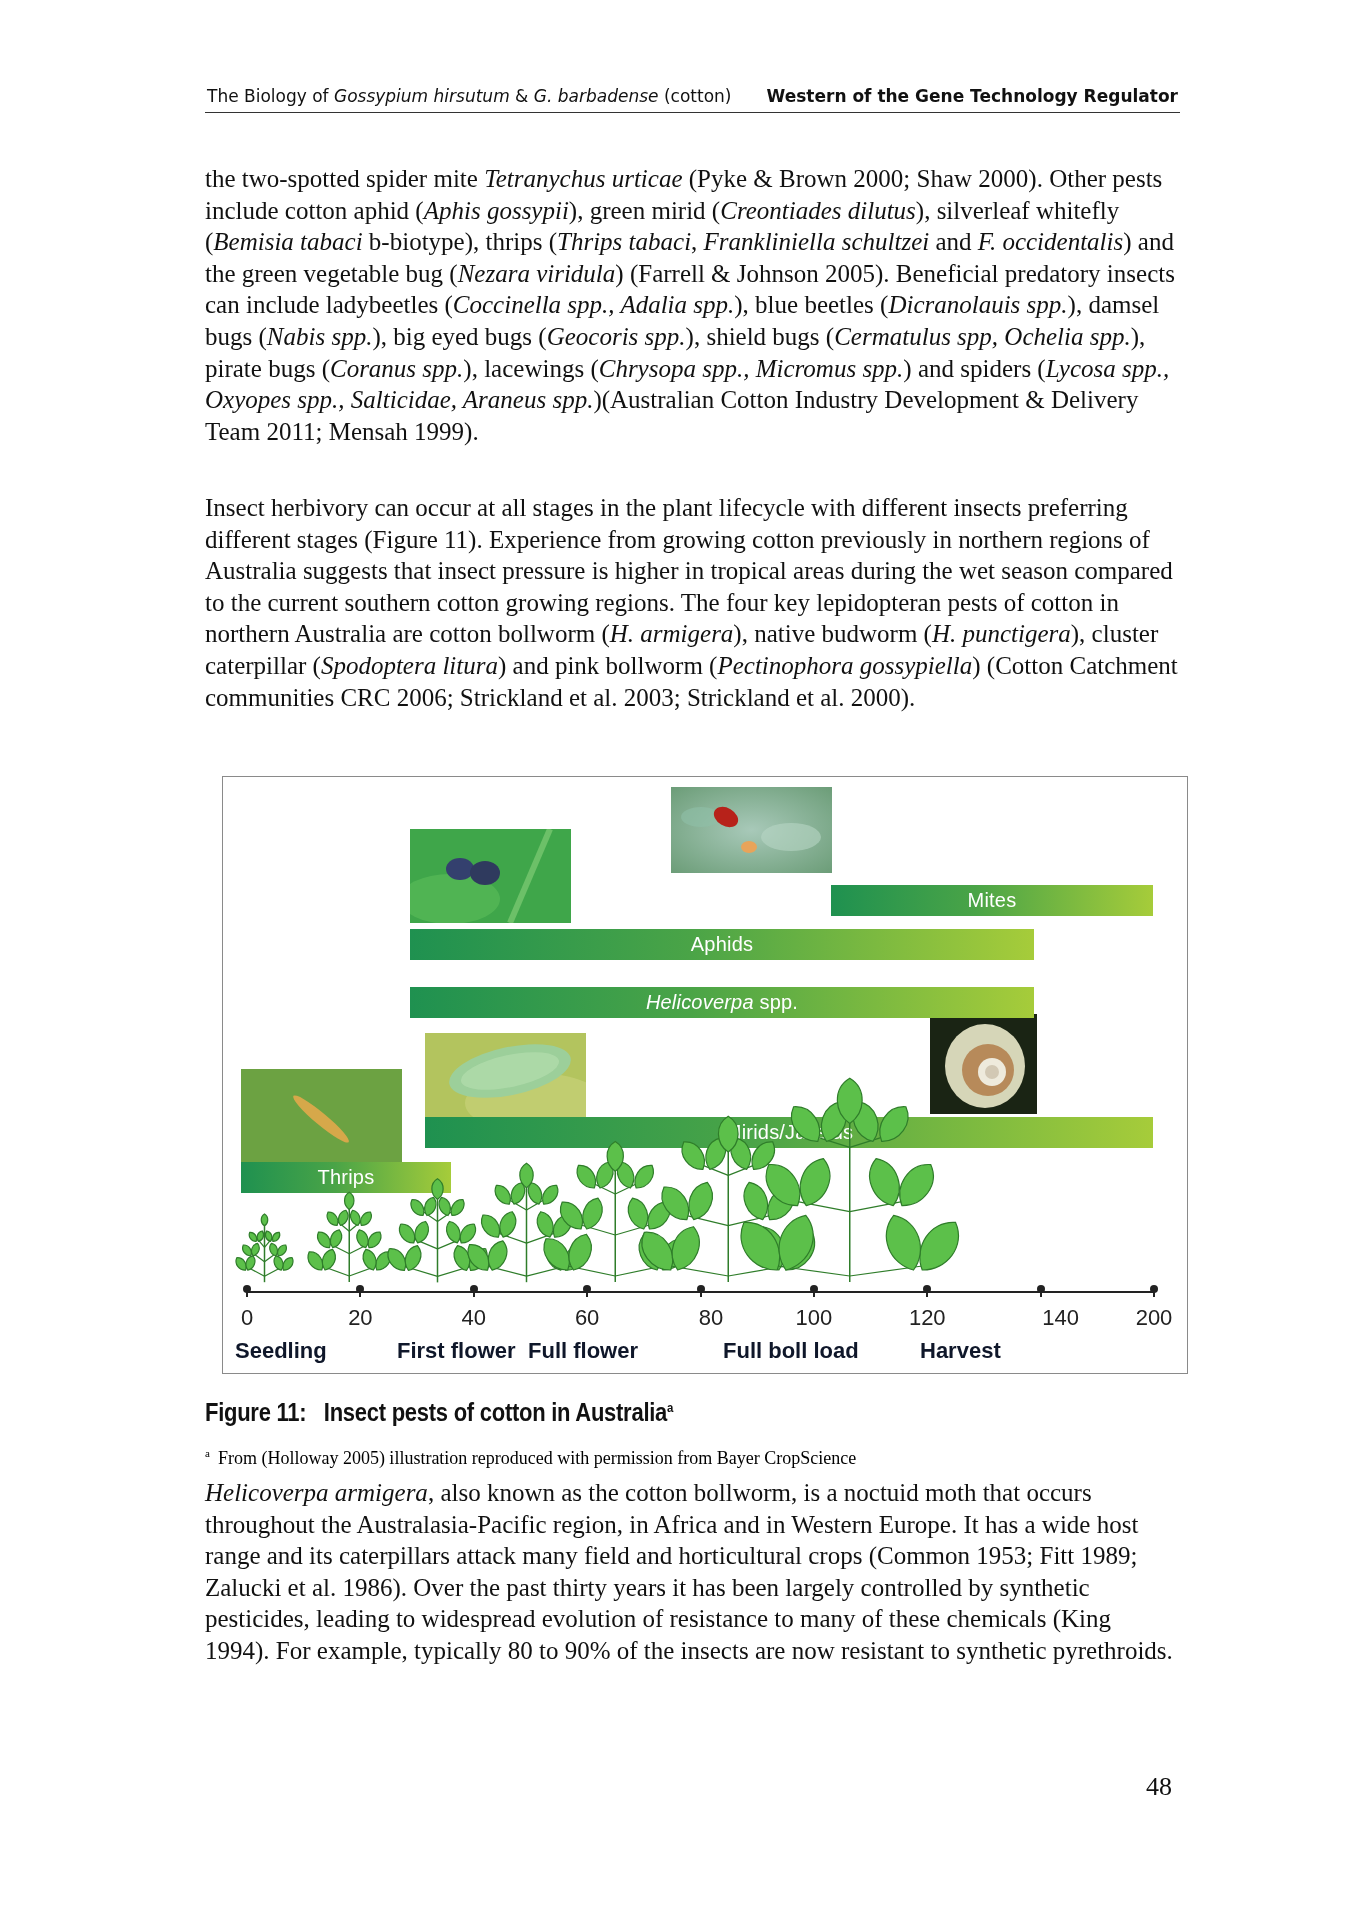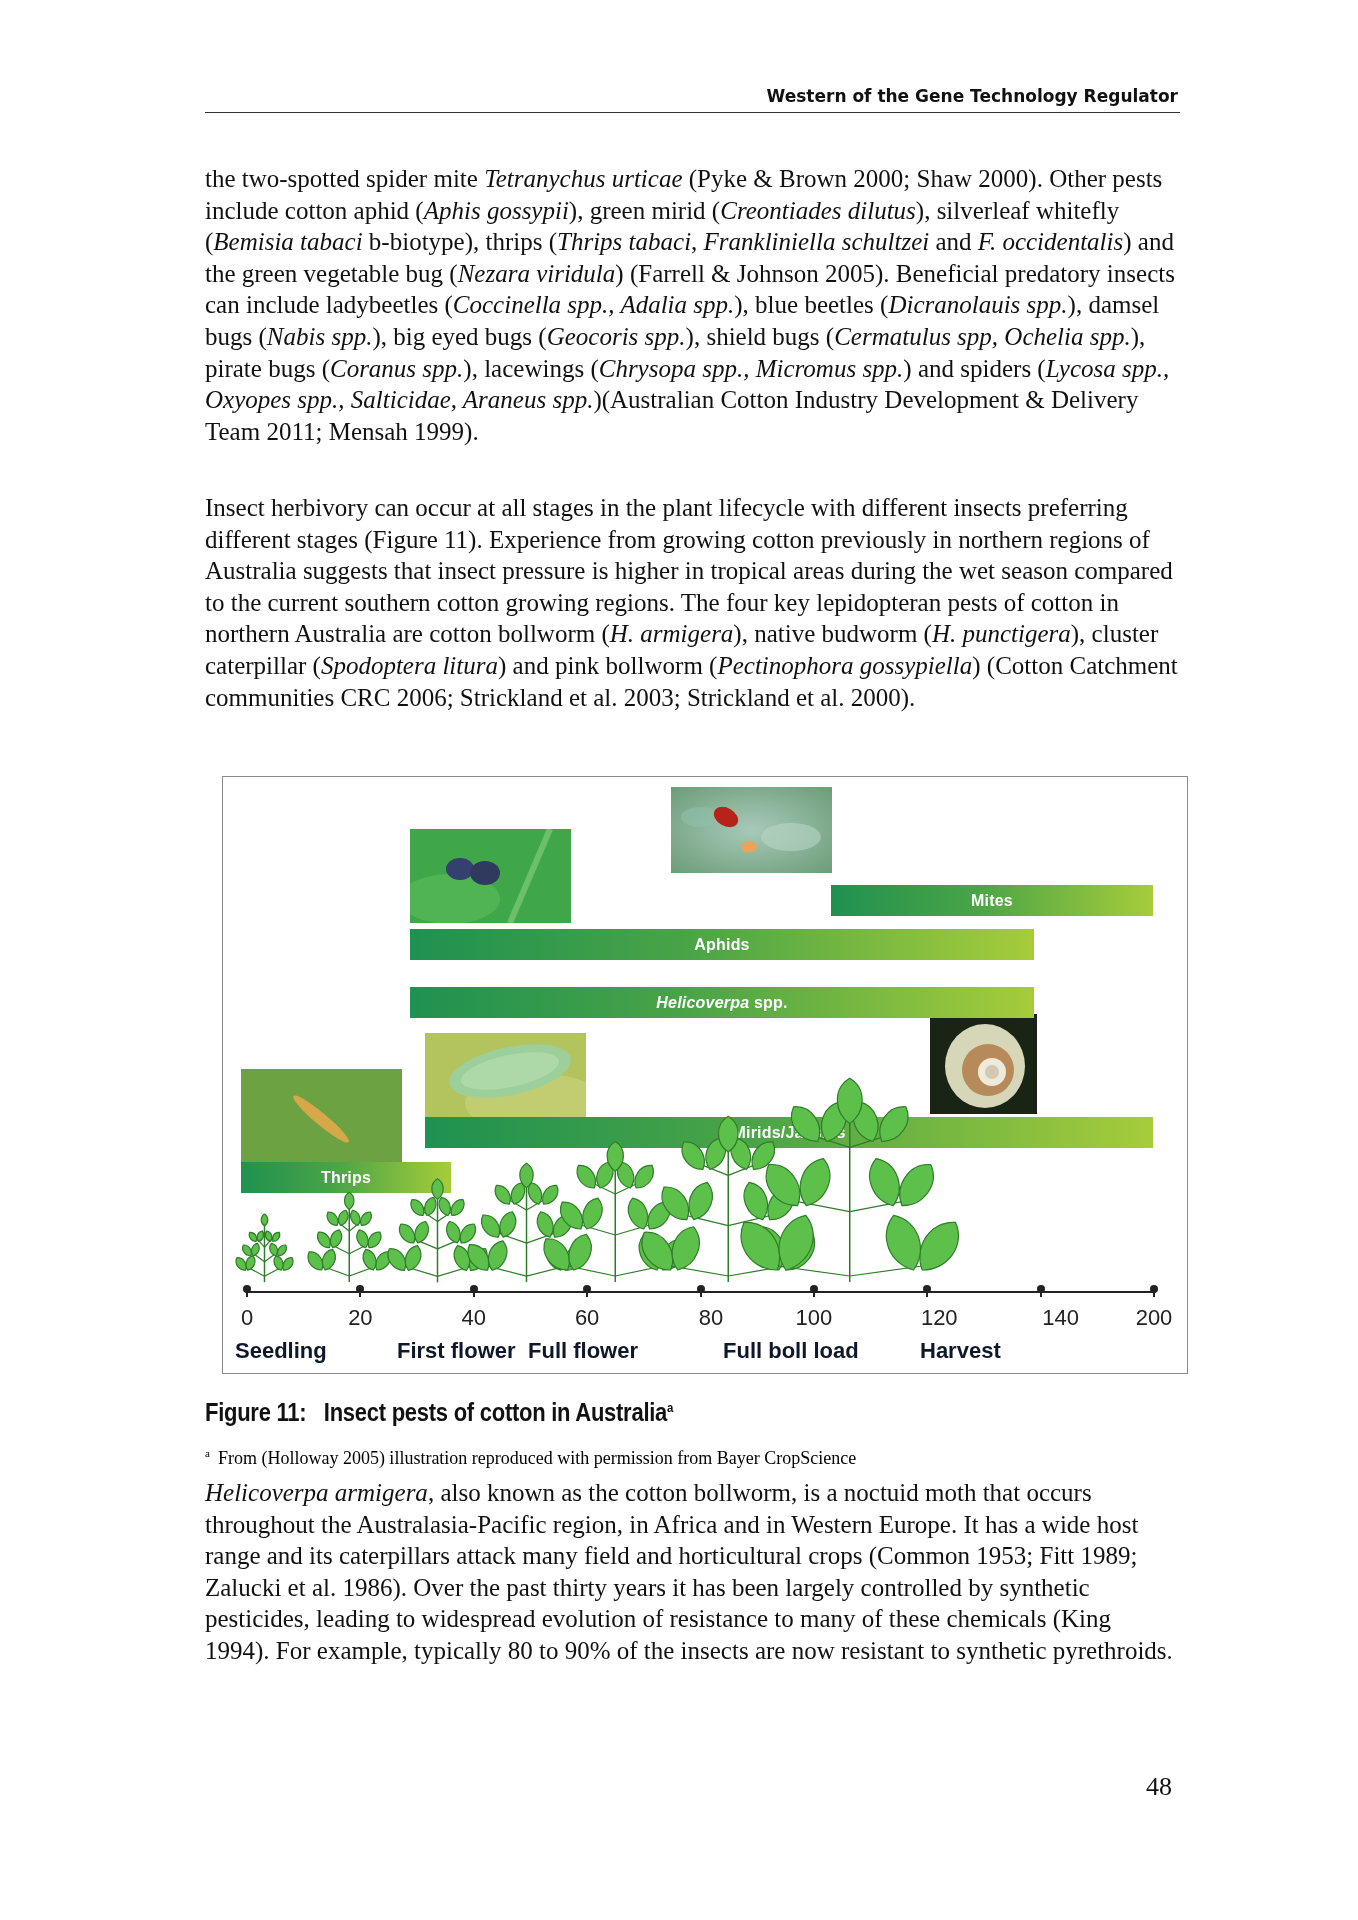--- a/index.html
+++ b/index.html
@@ -17,21 +17,21 @@
   .body-text p { margin: 0; }
   .body-text i { font-style: italic; }
   .para1 { top: 163px; }
   .para2 { top: 492px; }
   .para3 { top: 1477px; }
 
   .figure { position: absolute; left: 222px; top: 776px; width: 964px; height: 596px;
     border: 1.5px solid #8a8a8a; background: #fff; font-family: "Liberation Sans", sans-serif; }
   .bar { position: absolute; height: 31px;
     background: linear-gradient(90deg, #1f9150 0%, #4aa447 45%, #a6cc3a 100%);
-    color: #fff; font-weight: bold; font-size: 16px; text-align: center; line-height: 31px;
+    color: #fff; font-weight: normal; font-size: 20px; text-align: center; line-height: 31px;
     letter-spacing: 0.2px; }
   .bar i { font-style: italic; }
   .photo { position: absolute; overflow: hidden; }
   .photo svg { width: 100%; height: 100%; display: block; }
 
   .axis-line { position: absolute; left: 24px; top: 514px; width: 907px; height: 2px; background: #222; }
   .tick { position: absolute; top: 508px; width: 8px; height: 8px; border-radius: 50%; background: #222; margin-left: -4px; }
   .tick::after { content: ""; position: absolute; left: 3px; top: 6px; width: 2px; height: 6px; background: #222; }
   .tick-label { position: absolute; top: 528px; font-size: 22px; color: #222; transform: translateX(-50%); }
   .stage-label { position: absolute; top: 561px; font-size: 22px; font-weight: bold; color: #0f172a; }
@@ -43,20 +43,21 @@
   .footnote sup { font-size: 11px; margin-right: 8px; }
   .page-number { position: absolute; left: 1146px; top: 1772px; font-family: "Liberation Serif", serif; font-size: 26px; color: #111; }
   .plant { position: absolute; }
 </style>
 </head>
 <body>
 
 <div class="page">
 
   <div class="header">
+    <div class="left"><span>The Biology of </span><i>Gossypium hirsutum</i><span> &amp; </span><i>G. barbadense</i><span> (cotton)</span></div>
     <div class="right">Western of the Gene Technology Regulator</div>
   </div>
 
   <div class="body-text para1">
       <p>the two-spotted spider mite <i>Tetranychus urticae</i> (Pyke &amp; Brown 2000; Shaw 2000). Other pests include cotton aphid (<i>Aphis gossypii</i>), green mirid (<i>Creontiades dilutus</i>), silverleaf whitefly (<i>Bemisia tabaci</i> b-biotype), thrips (<i>Thrips tabaci</i>, <i>Frankliniella schultzei</i> and <i>F. occidentalis</i>) and the green vegetable bug (<i>Nezara viridula</i>) (Farrell &amp; Johnson 2005). Beneficial predatory insects can include ladybeetles (<i>Coccinella spp., Adalia spp.</i>), blue beetles (<i>Dicranolauis spp.</i>), damsel bugs (<i>Nabis spp.</i>), big eyed bugs (<i>Geocoris spp.</i>), shield bugs (<i>Cermatulus spp, Ochelia spp.</i>), pirate bugs (<i>Coranus spp.</i>), lacewings (<i>Chrysopa spp., Micromus spp.</i>) and spiders (<i>Lycosa spp., Oxyopes spp., Salticidae, Araneus spp.</i>)(Australian Cotton Industry Development &amp; Delivery Team 2011; Mensah 1999).</p>
     </div>
   <div class="body-text para2">
       <p>Insect herbivory can occur at all stages in the plant lifecycle with different insects preferring different stages (Figure 11). Experience from growing cotton previously in northern regions of Australia suggests that insect pressure is higher in tropical areas during the wet season compared to the current southern cotton growing regions. The four key lepidopteran pests of cotton in northern Australia are cotton bollworm (<i>H. armigera</i>), native budworm (<i>H. punctigera</i>), cluster caterpillar (<i>Spodoptera litura</i>) and pink bollworm (<i>Pectinophora gossypiella</i>) (Cotton Catchment communities CRC 2006; Strickland et al. 2003; Strickland et al. 2000).</p>
     </div>
 
@@ -282,21 +283,21 @@
         <div class="tick-label" style="left: 137.375px;">20</div>
         <div class="tick" style="left: 250.75px;"></div>
         <div class="tick-label" style="left: 250.75px;">40</div>
         <div class="tick" style="left: 364.125px;"></div>
         <div class="tick-label" style="left: 364.125px;">60</div>
         <div class="tick" style="left: 477.5px;"></div>
         <div class="tick-label" style="left: 488px;">80</div>
         <div class="tick" style="left: 590.875px;"></div>
         <div class="tick-label" style="left: 590.875px;">100</div>
         <div class="tick" style="left: 704.25px;"></div>
-        <div class="tick-label" style="left: 704.25px; margin-left: 12px;">120</div>
+        <div class="tick-label" style="left: 704.25px;">120</div>
         <div class="tick" style="left: 817.625px;"></div>
         <div class="tick-label" style="left: 817.625px; margin-left: 20px;">140</div>
         <div class="tick" style="left: 931px;"></div>
         <div class="tick-label" style="left: 931px;">200</div>
       </div>
     <div id="stages">
         <div class="stage-label" style="left: 12px;">Seedling</div>
         <div class="stage-label" style="left: 174px;">First flower</div>
         <div class="stage-label" style="left: 305px;">Full flower</div>
         <div class="stage-label" style="left: 500px;">Full boll load</div>

